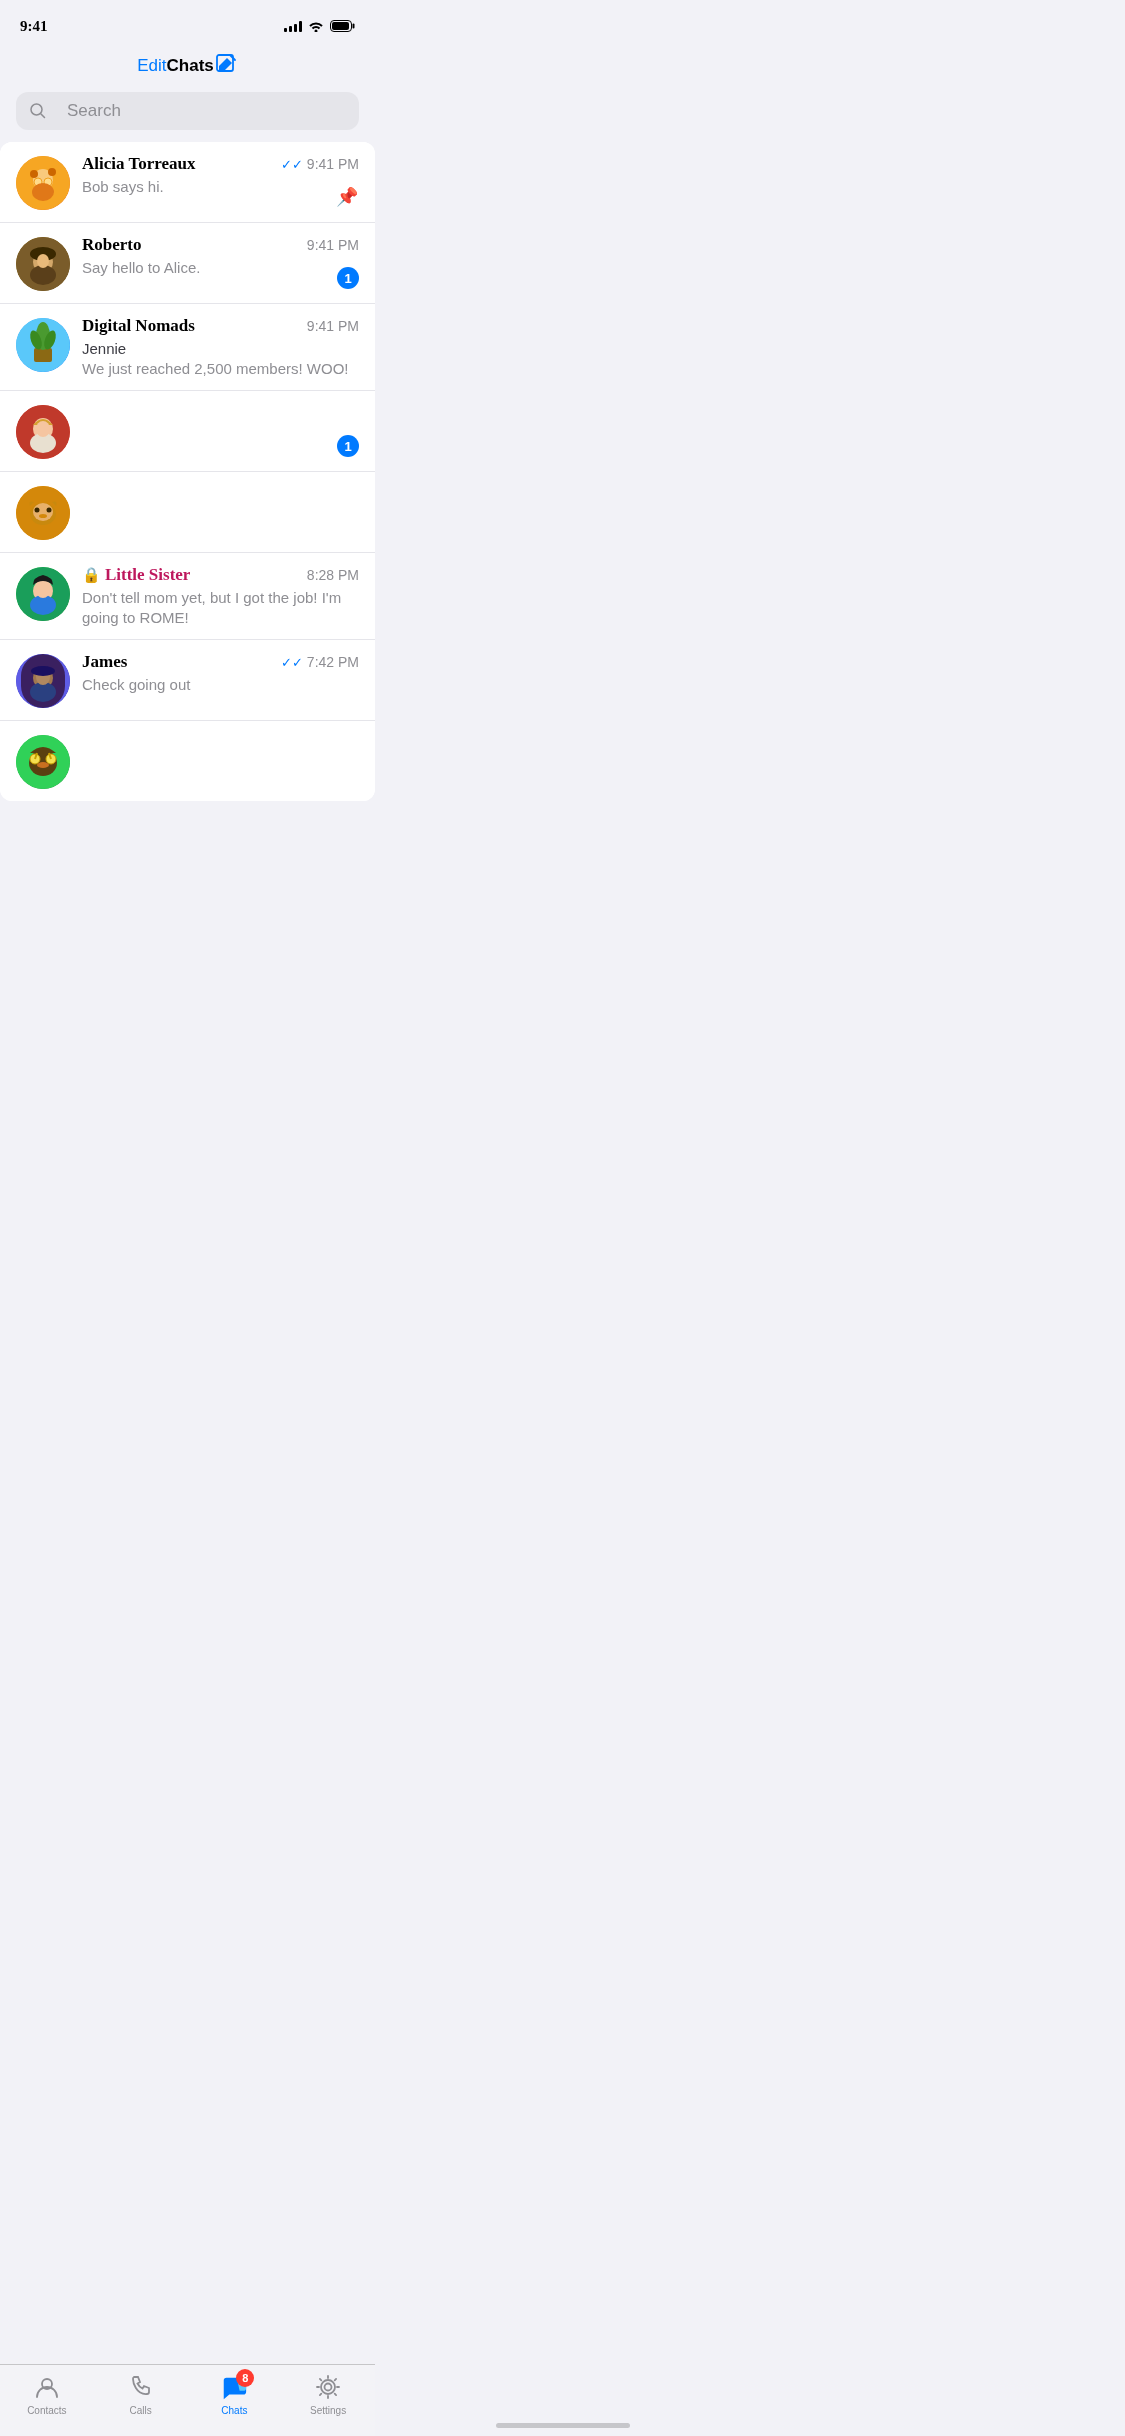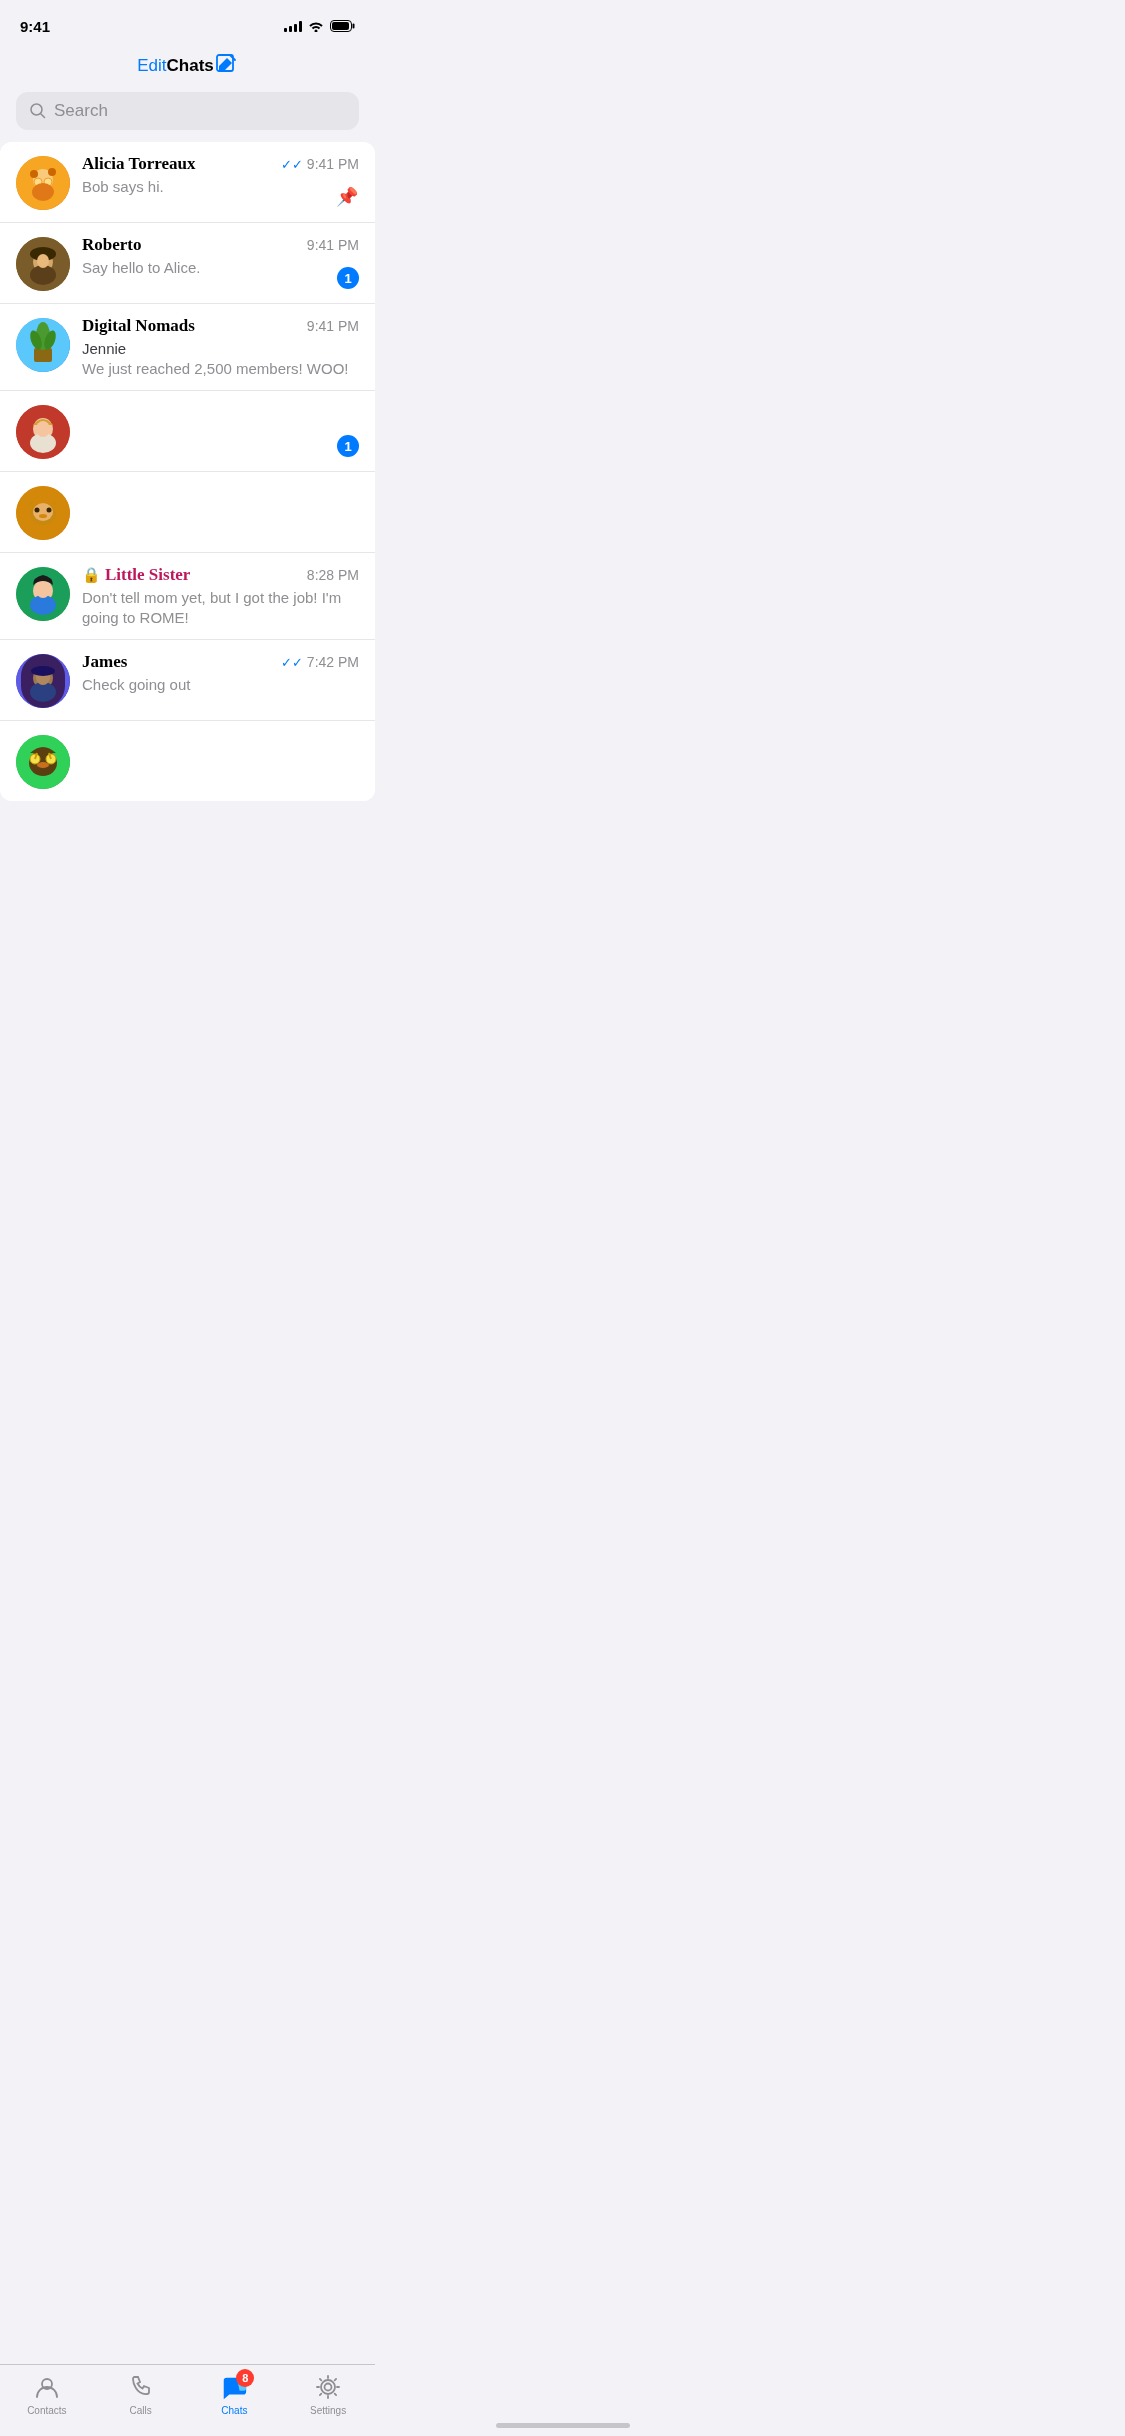--- a/index.html
+++ b/index.html
@@ -13,20 +13,21 @@
     }
 
     
     .status-bar {
       background: #f2f2f7;
       display: flex;
       justify-content: space-between;
       align-items: center;
       padding: 14px 20px 6px 20px;
       height: 44px;
+      font-family: Liberation Serif, serif;
     }
     .status-time {
       font-size: 15px;
       font-weight: 600;
       color: #000;
     }
     .status-icons {
       display: flex;
       align-items: center;
       gap: 6px;
@@ -68,21 +69,21 @@
     }
 
     
     .search-bar {
       margin: 0 16px 12px 16px;
       background: #e5e5ea;
       border-radius: 12px;
       display: flex;
       align-items: center;
       padding: 9px 14px;
-      gap: 8px;
+      gap: 21px;
     }
     .search-placeholder {
       color: #8e8e93;
       font-size: 17px;
     }
 
     
     .chat-list {
       background: #fff;
       border-radius: 12px;

